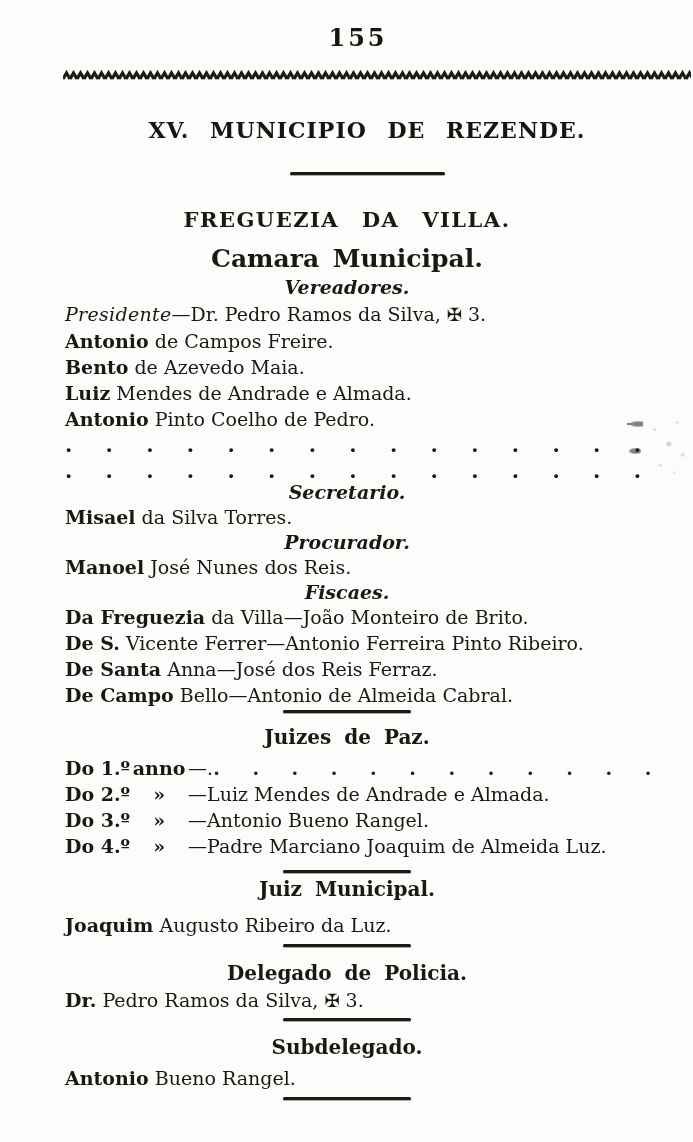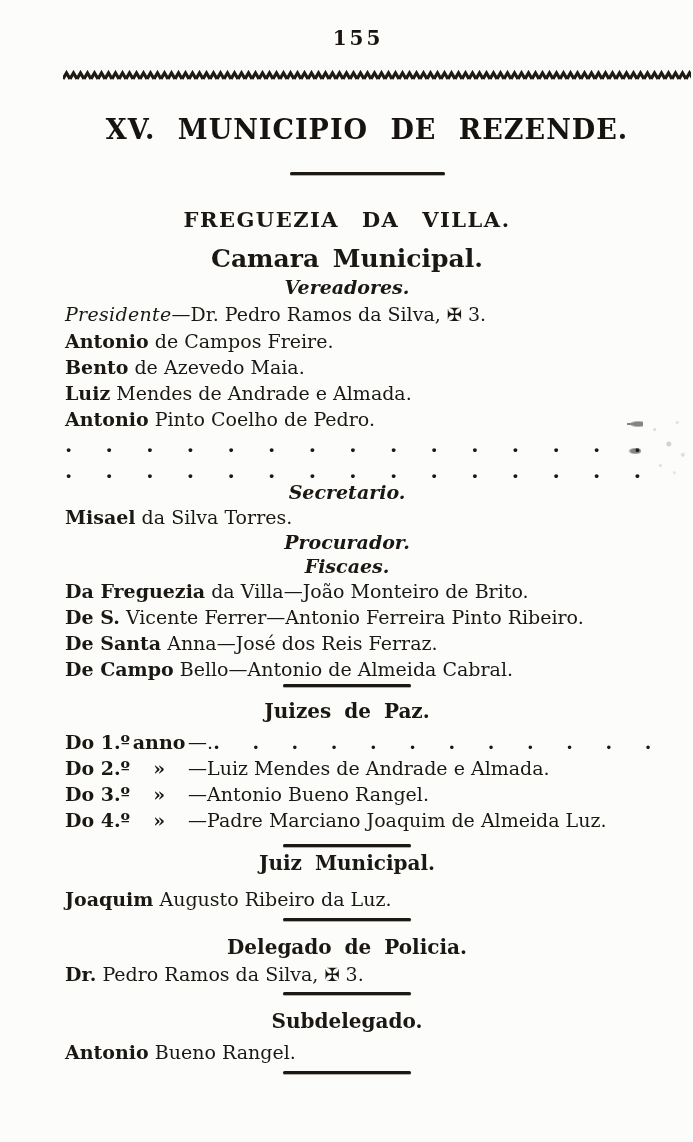--- a/index.html
+++ b/index.html
@@ -17,36 +17,36 @@
     box-sizing:border-box;
     padding-top:26px;
   }
   .content{
     margin-left:65px;
     margin-right:24px; 
   }
   
   .page-number{
     text-align:center;
-    font-size:20px;
+    font-size:24px;
     line-height:24px;
     font-weight:bold;
     letter-spacing:3px;
     color:#181410;
     padding-left:23px;
   }
   .zigzag{
     margin-left:63px;
     margin-top:20px;
     height:12px;
     line-height:0;
   }
   .title{
     text-align:center;
-    font-size:27px;
+    font-size:22px;
     line-height:32px;
     font-weight:bold;
     letter-spacing:1px;
     word-spacing:12px;
     margin-top:32px;
     color:#171310;
   }
   .rule{
     height:3px;
     background:#1c1915;
@@ -207,20 +207,23 @@
 
     <div class="dotsrow">. . . . . . . . . . . . . . . . .</div>
     <div class="dotsrow">. . . . . . . . . . . . . . . . .</div>
 
     <div class="h-italic" style="margin-top:-4px;">Secretario.</div>
     <div class="line">
       <span class="lead">Misael</span><span> da Silva Torres.</span>
     </div>
 
     <div class="h-italic">Procurador.</div>
+    <div class="line">
+      <span class="lead">Manoel</span><span> José Nunes dos Reis.</span>
+    </div>
 
     <div class="h-italic">Fiscaes.</div>
     <div class="line">
       <span class="lead">Da Freguezia</span><span> da Villa—João Monteiro de Brito.</span>
     </div>
     <div class="line">
       <span class="lead">De S.</span><span> Vicente Ferrer—Antonio Ferreira Pinto Ribeiro.</span>
     </div>
     <div class="line">
       <span class="lead">De Santa</span><span> Anna—José dos Reis Ferraz.</span>

